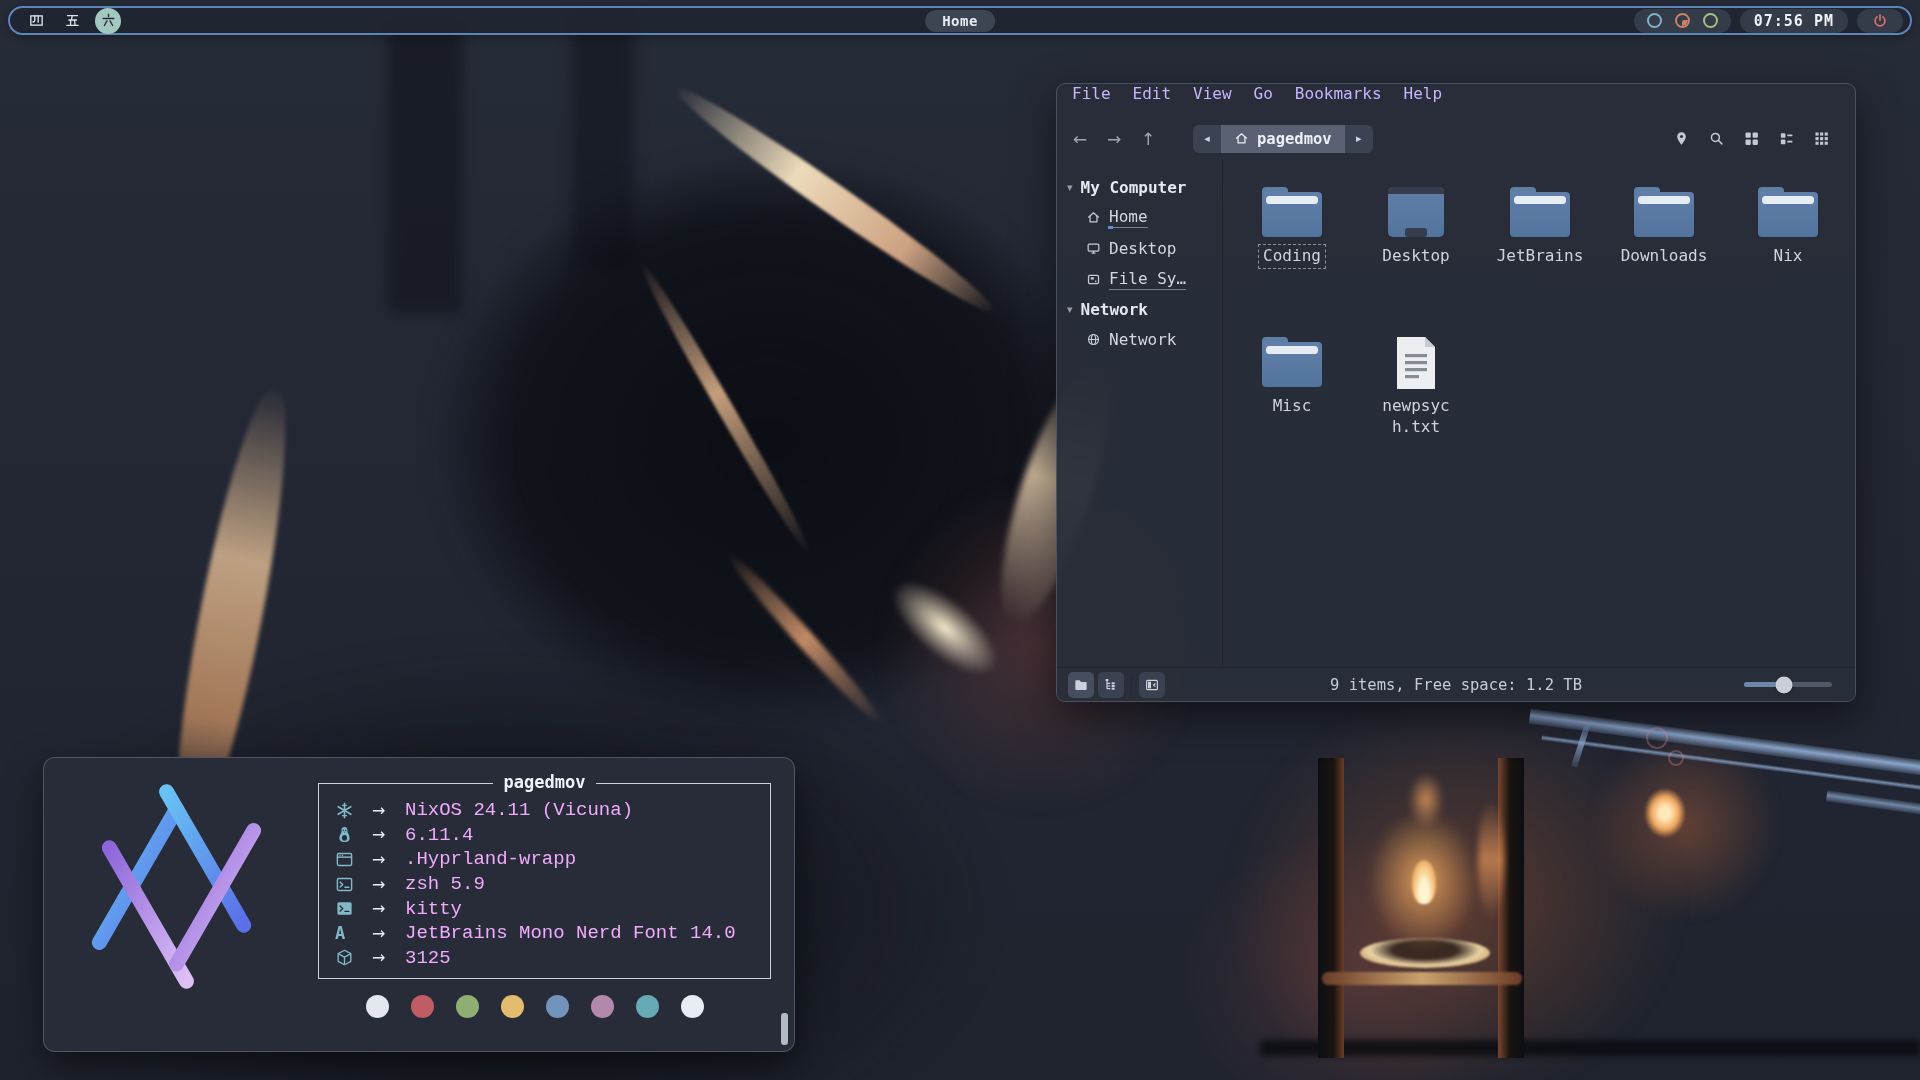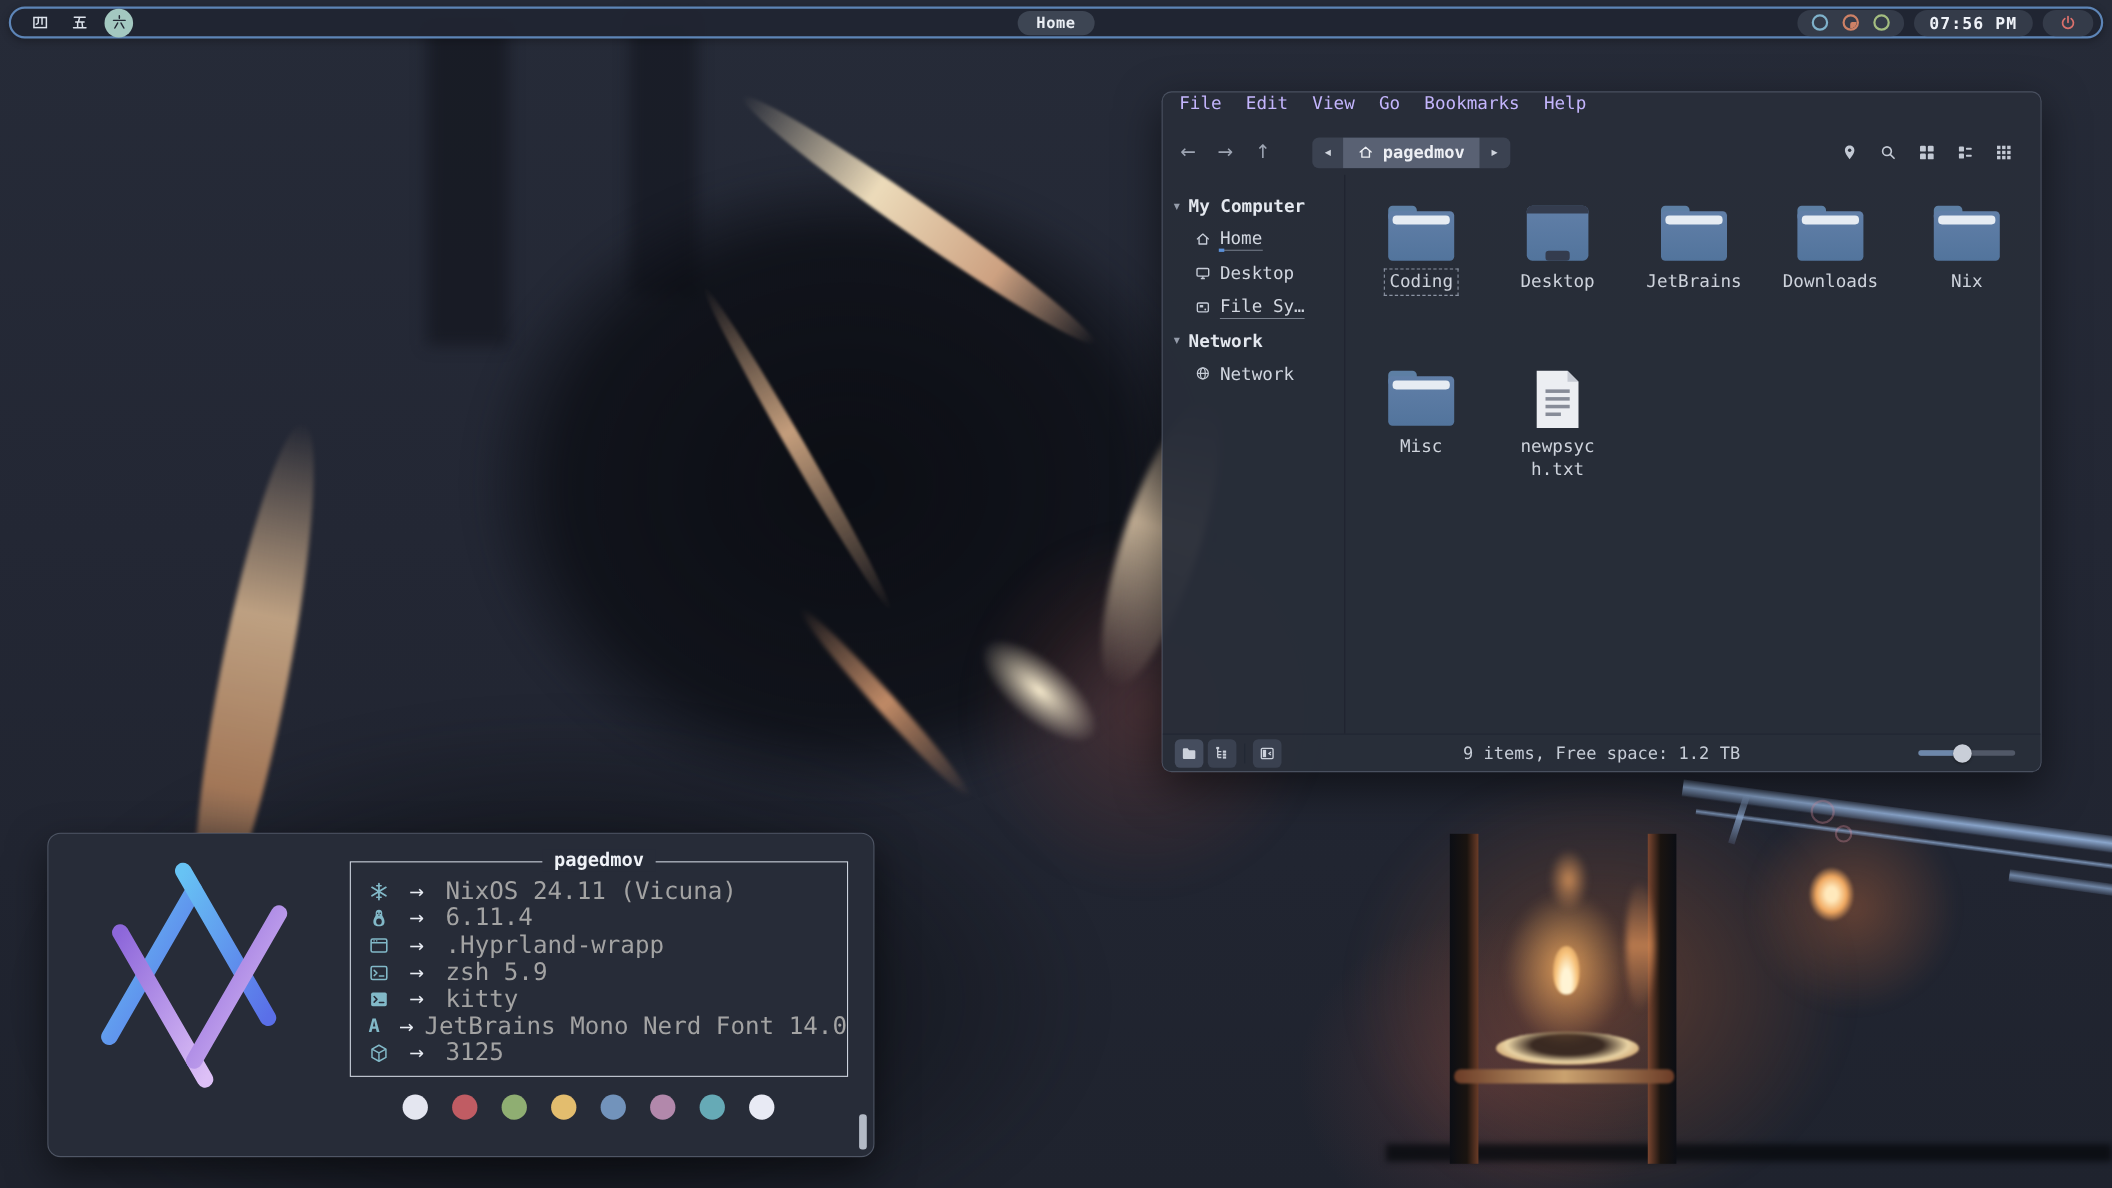--- a/index.html
+++ b/index.html
@@ -149,21 +149,21 @@
   .fetch-frame { position:absolute; left:274px; top:25px; width:453px; height:196px;
     border:1.5px solid #ccd2dd; }
   .fetch-title { position:absolute; top:-12px; left:50%; transform:translateX(-50%);
     background:#272c38; padding:0 11px; font-size:17px; font-weight:bold; color:#eff2f7; white-space:nowrap; }
   .fetch-lines { padding:14px 0 0 16px; }
   .fetch-line { height:24.6px; display:flex; align-items:center; }
   .fl-icon { width:24px; display:flex; align-items:center; color:#82b9c8; }
   .fl-icon svg { width:19px; height:19px; }
   .fl-icon.glyph { font-size:17px; font-weight:bold; justify-content:flex-start; }
   .fl-arrow { margin-left:13px; width:26px; color:#e8ecf3; font-size:16px; font-family:"DejaVu Sans",sans-serif; }
-  .fl-text { margin-left:7px; color:#a3a3a3; font-size:22px; white-space:nowrap; }
+  .fl-text { margin-left:7px; color:#f0abfc; font-size:19px; white-space:nowrap;font-family:Liberation Mono, monospace; }
   .palette { position:absolute; left:322px; top:237px; display:flex; gap:22px; }
   .dot { width:23px; height:23px; border-radius:50%; }
   .scroll-nub { position:absolute; left:737px; top:255px; width:7px; height:32px; border-radius:3px; background:#b3bac6; }
 
   svg { display:block; }
 </style>
 </head>
 <body>
 
 <svg width="0" height="0" style="position:absolute">

